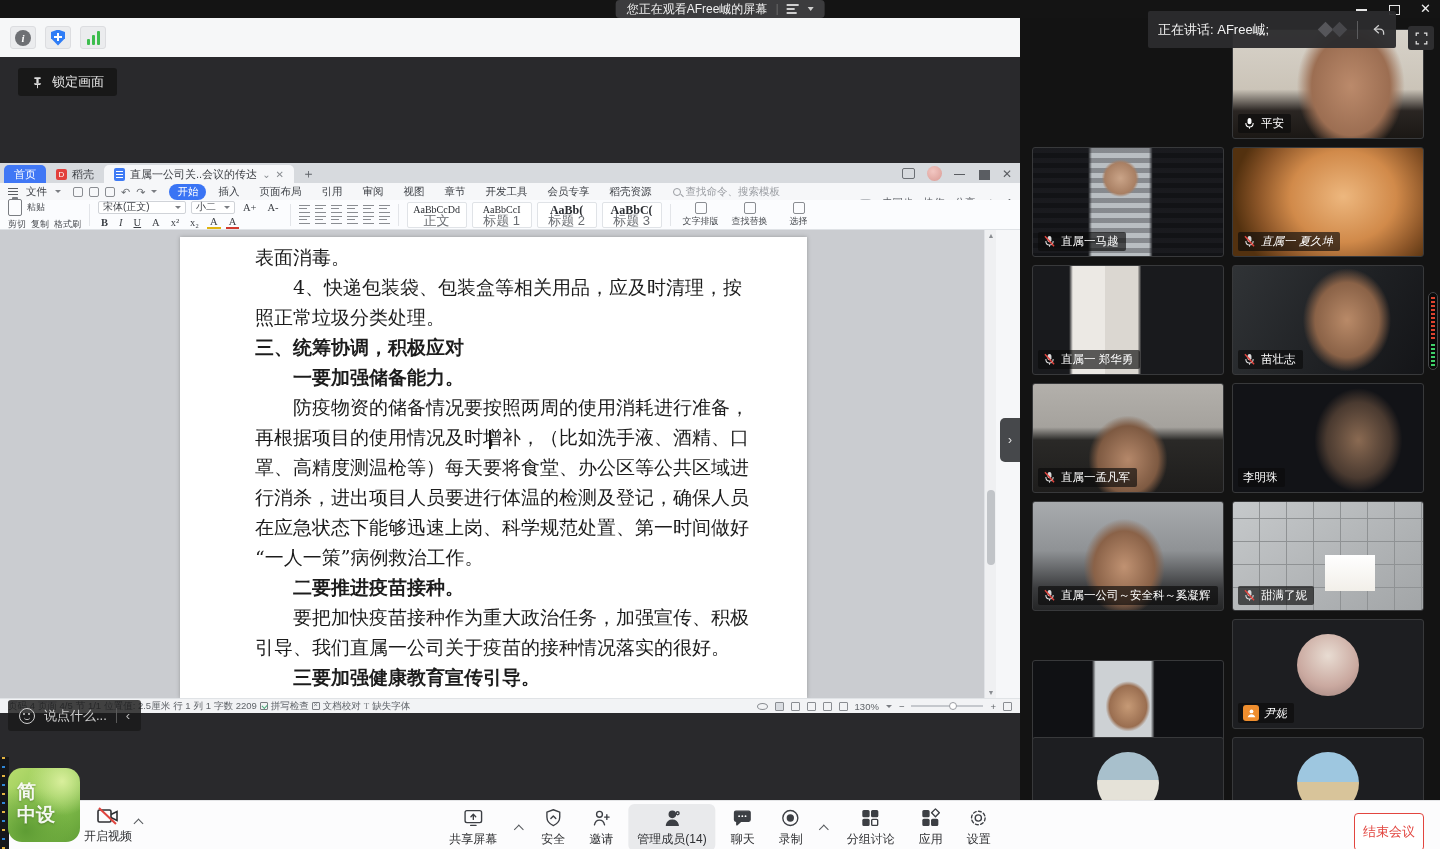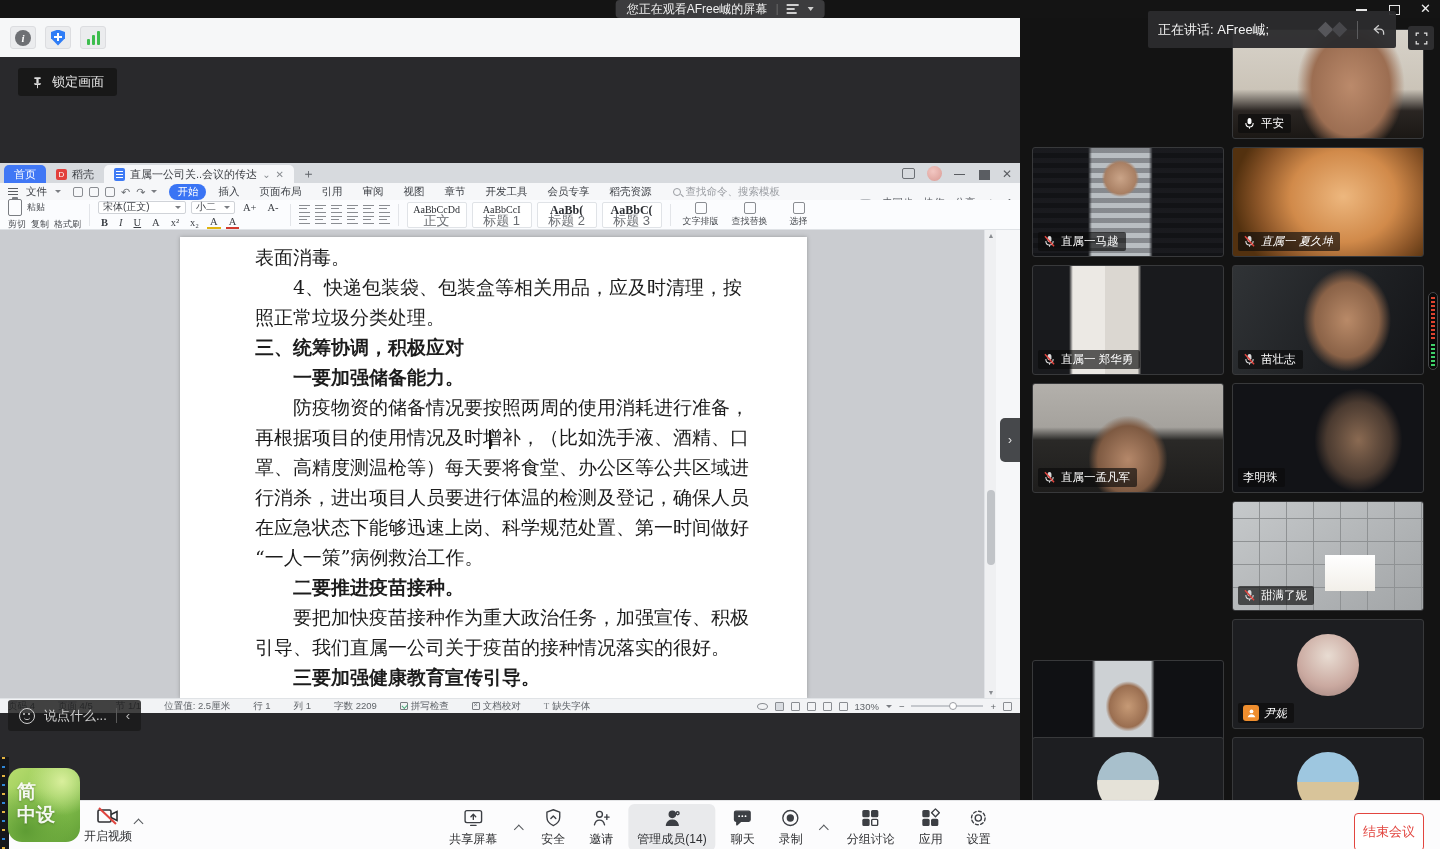--- a/index.html
+++ b/index.html
@@ -461,21 +461,21 @@
         <span class="caret"></span>
         <div class="vscroll">
           <span class="varrow" style="top:2px">▲</span>
           <span class="vthumb"></span>
           <span class="varrow" style="bottom:2px">▼</span>
         </div>
 
       </div>
 
       <div class="wps-status">
-        <span style="display:flex;gap:23px;align-items:flex-end">
+        <span style="display:flex;gap:3px;align-items:flex-end">
             <span class="st-it">
               <span>页码 4</span>
             </span>
             <span class="st-it">
               <span>页面 4/5</span>
             </span>
             <span class="st-it">
               <span>节 1/1</span>
             </span>
             <span class="st-it">
@@ -609,20 +609,33 @@
               </svg>
             </span>
             <span class="pname">直属一孟凡军</span>
           </div>
         </div>
         <div class="tile v-face-dark2" style="left: 212px; top: 365px;">
           <div class="name-badge">
             <span class="pname">李明珠</span>
           </div>
         </div>
+        <div class="tile v-face-car" style="left: 12px; top: 483px;">
+          <div class="name-badge">
+            <span class="mic">
+              <svg width="13" height="13" viewBox="0 0 16 16">
+                <rect x="5.6" y="1.2" width="4.8" height="7.8" rx="2.4" fill="#d8d9da"></rect>
+                <path d="M3.5 7.4c0 3 2 4.9 4.5 4.9s4.5-1.9 4.5-4.9" fill="none" stroke="#d8d9da" stroke-width="1.3"></path>
+                <line x1="8" y1="12.3" x2="8" y2="14.6" stroke="#d8d9da" stroke-width="1.3"></line>
+                <line x1="2.4" y1="1.4" x2="13.6" y2="13.8" stroke="#e0443e" stroke-width="1.8"></line>
+              </svg>
+            </span>
+            <span class="pname">直属一公司～安全科～奚凝辉</span>
+          </div>
+        </div>
         <div class="tile v-ceiling" style="left: 212px; top: 483px;">
           <div class="name-badge">
             <span class="mic">
               <svg width="13" height="13" viewBox="0 0 16 16">
                 <rect x="5.6" y="1.2" width="4.8" height="7.8" rx="2.4" fill="#d8d9da"></rect>
                 <path d="M3.5 7.4c0 3 2 4.9 4.5 4.9s4.5-1.9 4.5-4.9" fill="none" stroke="#d8d9da" stroke-width="1.3"></path>
                 <line x1="8" y1="12.3" x2="8" y2="14.6" stroke="#d8d9da" stroke-width="1.3"></line>
                 <line x1="2.4" y1="1.4" x2="13.6" y2="13.8" stroke="#e0443e" stroke-width="1.8"></line>
               </svg>
             </span>

